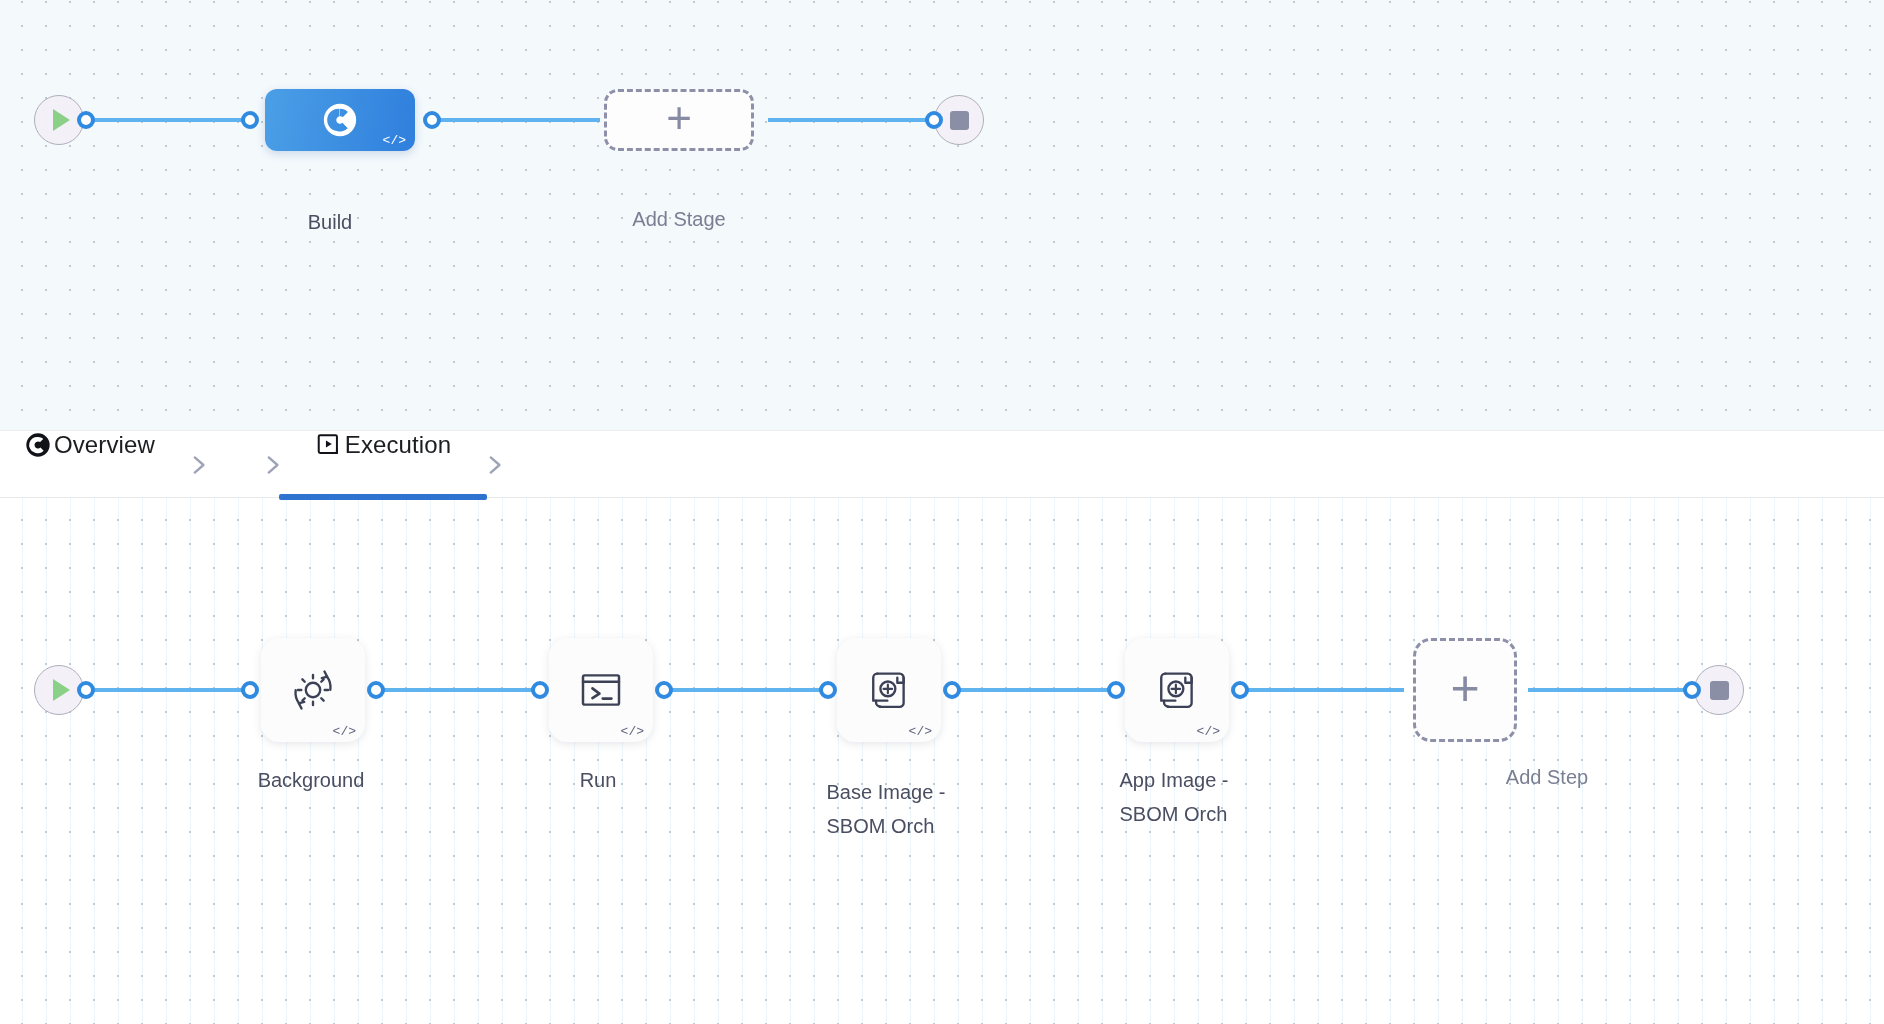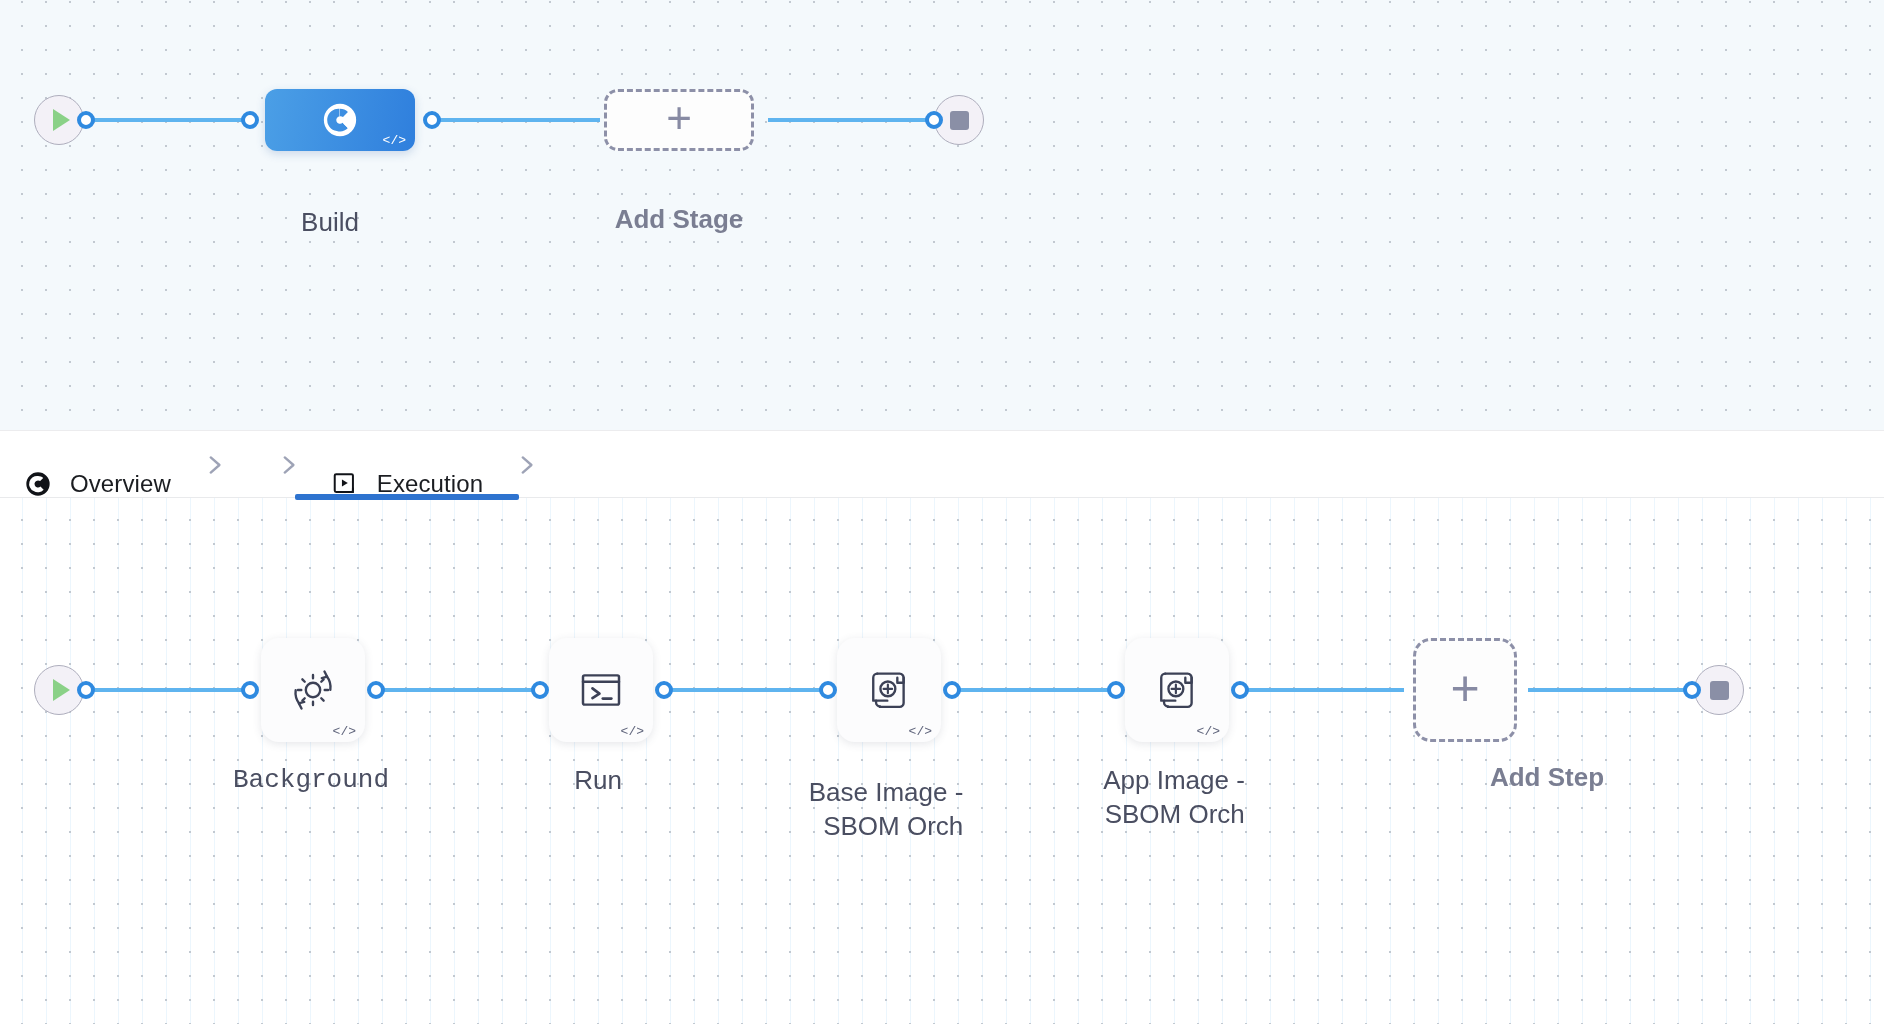--- a/index.html
+++ b/index.html
@@ -47,22 +47,22 @@
   .tab-bar::after {
     content: "";
     position: absolute;
     left: 0; right: 0; bottom: 0;
     height: 1px;
     background: #e9eaec;
   }
 
   .tab {
     display: flex;
-    align-items: flex-end;
-    gap: 18px;
+    align-items: flex-start;
+    gap: 2px;
     height: 100%;
     padding: 0 6px;
     position: relative;
     cursor: pointer;
   }
   .tab .tab-label {
     font-size: 24px;
     color: #1b1d21;
     letter-spacing: 0.1px;
     white-space: nowrap;
@@ -214,29 +214,29 @@
     line-height: 1;
     pointer-events: none;
   }
   .code-badge.on-dark  { color: #ffffff; }
   .code-badge.on-light { color: #60657c; }
 
   
   .node-label {
     position: absolute;
     transform: translateX(-50%);
-    text-align: right;
-    font-size: 26px;
+    text-align: left;
+    font-size: 20px;
     line-height: 34px;
     color: #4a4e61;
     white-space: pre;
     z-index: 2;
     pointer-events: none;
   }
-  .node-label.muted { color: #7a7e92; font-weight: bold; }
+  .node-label.muted { color: #7a7e92; }
 </style>
 </head>
 <body>
 
 <div id="app">
 
   <div class="stage-canvas">
 
     <div class="edge" style="left:86px;  top:120px; width:164px;"></div>
     <div class="edge" style="left:432px; top:120px; width:168px;"></div>
@@ -330,21 +330,21 @@
         <path d="M24 13.6v-3M24 34.4v3M34.4 24h3M10.6 24h3M31.35 16.65l2.1-2.1M14.55 33.45l2.1-2.1M31.35 31.35l2.1 2.1M14.55 14.55l2.1 2.1"></path>
         <path d="M36 11.6a16 16 0 0 1 3.4 12.2"></path>
         <path d="M34.2 7.6 36.6 12.2 31.8 13.4"></path>
         <path d="M12 36.4a16 16 0 0 1-3.4-12.2"></path>
         <path d="M13.8 40.4 11.4 35.8 16.2 34.6"></path>
       </svg>
       <span class="code-badge on-light">&lt;/&gt;</span>
     </div>
     <div class="port" style="left:250px; top:192px;"></div>
     <div class="port" style="left:376px; top:192px;"></div>
-    <div class="node-label" style="left:311px; top:265px;font-family:Liberation Mono, monospace;">Background</div>
+    <div class="node-label" style="left:311px; top:265px;">Background</div>
 
     <div class="step-node" style="left:601px; top:192px;">
       <svg viewBox="0 0 48 48" fill="none" stroke="#3c4156" stroke-width="2.2" stroke-linecap="round" stroke-linejoin="round" aria-hidden="true">
         <rect x="8" y="11" width="32" height="26" rx="1.4"></rect>
         <path d="M8 16.6h32"></path>
         <path d="M16.4 22.6 22.6 27.2 16.4 31.2" stroke-width="2.4"></path>
         <path d="M25.6 31.6h7.6" stroke-width="2.4"></path>
       </svg>
       <span class="code-badge on-light">&lt;/&gt;</span>
     </div>

